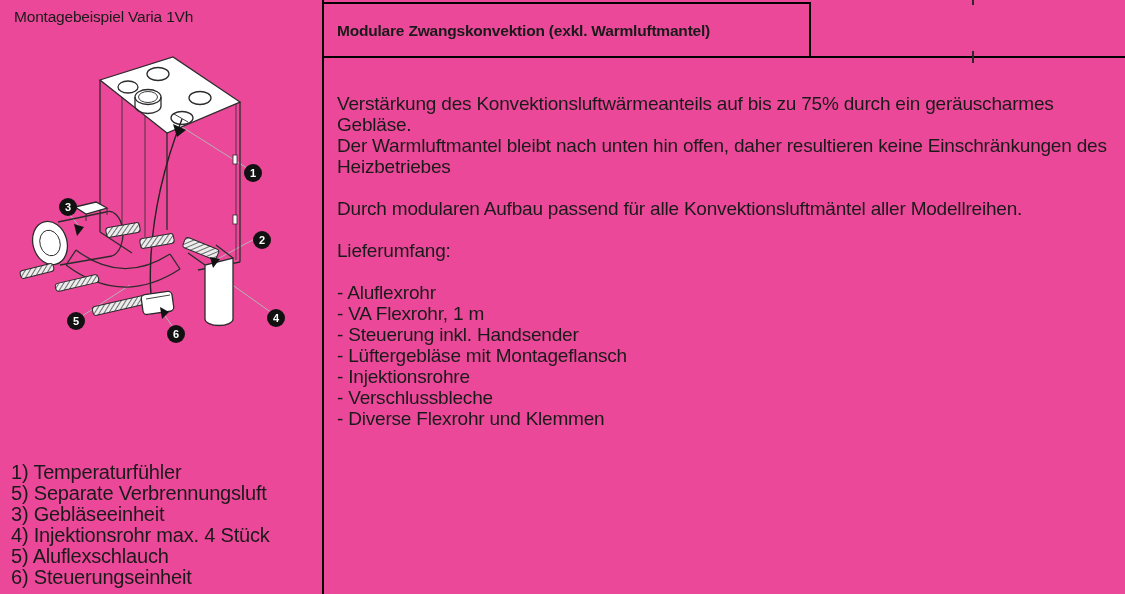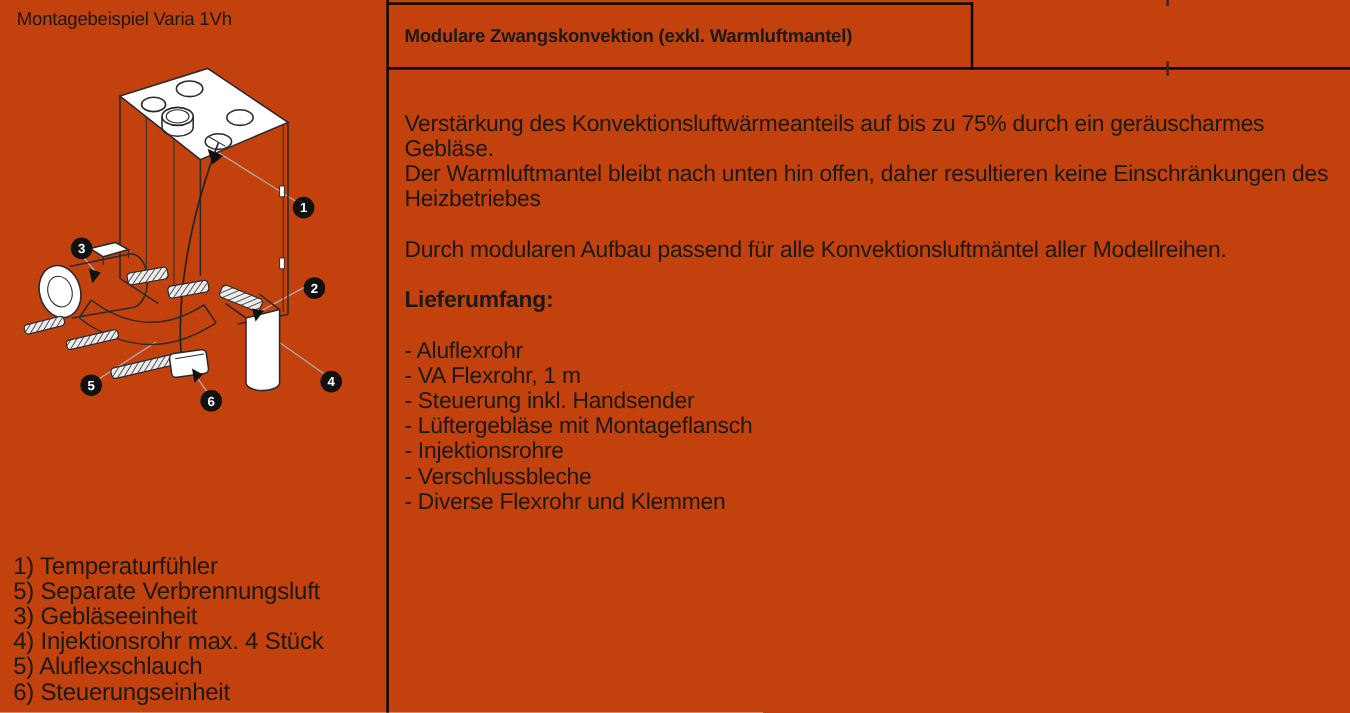--- a/index.html
+++ b/index.html
@@ -1,18 +1,18 @@
 <!DOCTYPE html>
 <html><head>
 <meta charset="utf-8">
 <style>
   * { margin:0; padding:0; box-sizing:border-box; }
   html,body { width:1125px; height:594px; background:#fff; overflow:hidden;
     font-family:"Liberation Sans","DejaVu Sans",sans-serif; color:#1a1a1a; }
-  .page { position:relative; width:1125px; height:594px; background:#c2410c; }
+  .page { position:relative; width:1125px; height:594px; background:#ec4899; }
 
   
   .left-title { position:absolute; left:14px; top:8px; font-size:15.5px; letter-spacing:-0.2px; }
   .divider { position:absolute; left:322px; top:0; width:2px; height:594px; background:#000; }
   .diagram { position:absolute; left:0; top:55px; }
 
   .info-box { position:absolute; left:0; top:372px; width:322px; height:63px;
     background:#d9d9d9; border-top:2px solid #000; border-bottom:2px solid #000; }
   .info-box .flame { position:absolute; left:9px; top:7px; }
   .info-box .info-text { position:absolute; left:37px; top:7px; font-size:15.5px;
@@ -28,21 +28,21 @@
   .header-cell .hdr { font-weight:bold; font-size:15.5px; letter-spacing:-0.2px; }
   .header-underline { position:absolute; left:324px; top:56px; width:801px; height:2px; background:#000; }
   .tick { position:absolute; background:#2a2a2a; width:2px; }
   .tick-top { left:972px; top:0; height:5px; }
   .tick-mid { left:972px; top:51px; height:12px; }
 
   
   .right-body { position:absolute; left:337px; top:63px; width:780px; font-size:19px;
     line-height:21px; letter-spacing:-0.2px;margin-top:30px; }
   .para { margin-bottom:21px; }
-  .subhead { font-weight:bold; margin-bottom:21px; }
+  .subhead { font-weight:normal; margin-bottom:21px; }
   .dlist div { line-height:21px; }
 </style>
 </head>
 <body>
 
 <div class="page">
 
   <div class="left-title">Montagebeispiel Varia 1Vh</div>
 
   <svg class="diagram" width="325" height="320" viewBox="0 0 325 320">

